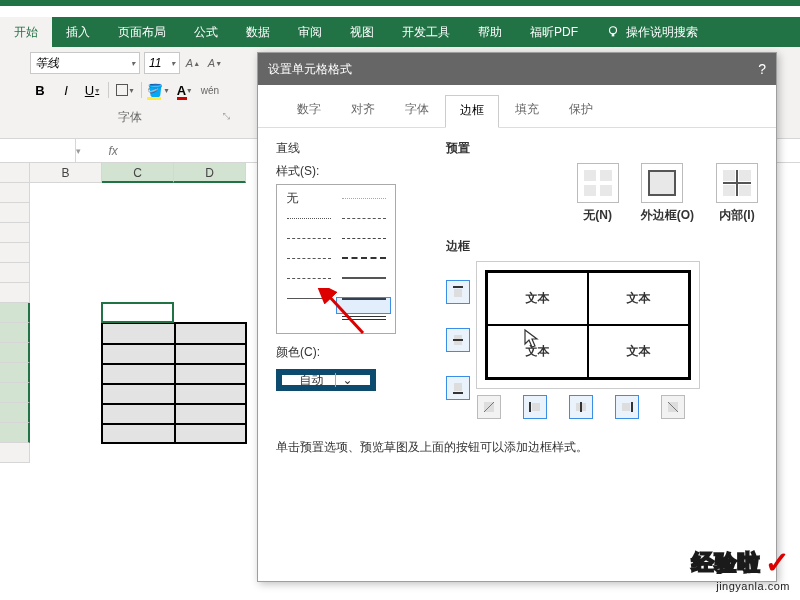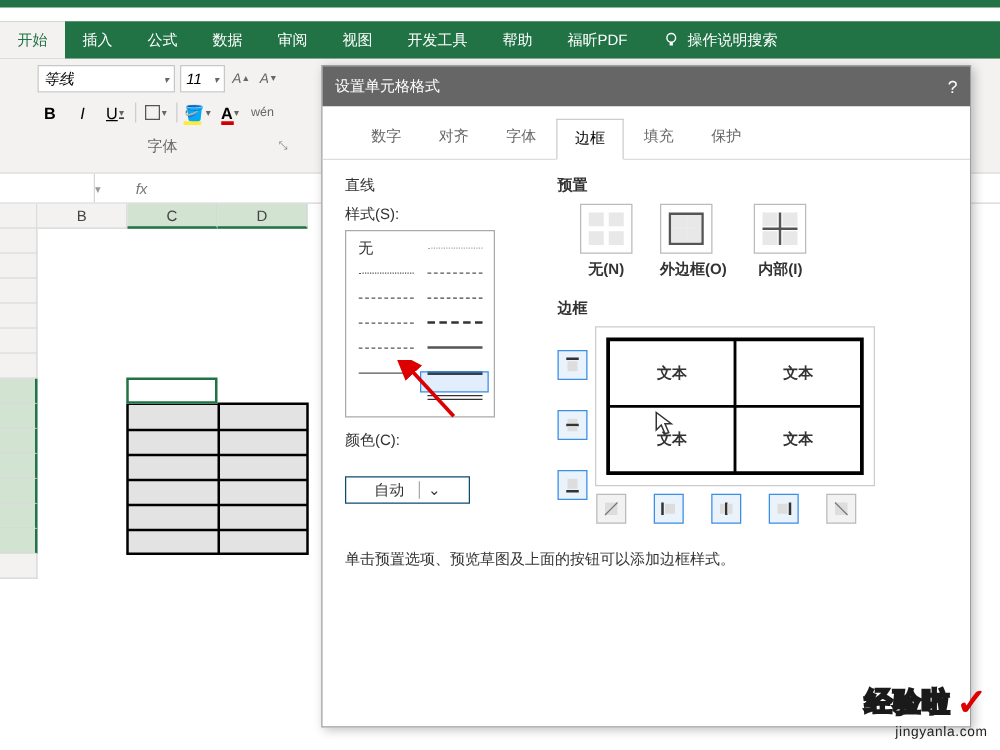--- a/index.html
+++ b/index.html
@@ -62,24 +62,24 @@
   .ln { width:44px; }
   .ln.none { font-size:12px; }
   .ln-dot { border-top:1px dotted #555; }
   .ln-dash { border-top:1px dashed #555; }
   .ln-thin { border-top:1px solid #555; }
   .ln-med { border-top:2px solid #555; }
   .ln-thick { border-top:3px solid #333; }
   .ln-dbl { border-top:4px double #333; }
   .style-sel { position:absolute; border:1px solid #3a8ee6; background:rgba(58,142,230,.15); }
   .color-label { margin-top:10px; }
-  .color-combo { margin-top:20px; width:100px; height:22px; border:1px solid #0c4a6e; display:flex; align-items:center; justify-content:center; gap:12px; font-size:12px; cursor:pointer;}
+  .color-combo { margin-top:8px; width:100px; height:22px; border:6px solid #0c4a6e; display:flex; align-items:center; justify-content:center; gap:12px; font-size:12px; cursor:pointer;}
 
   .preset-panel { flex:1;font-weight:bold; }
-  .preset-row { display:flex; gap: 22px; margin-top:6px; margin-left:18px;}
+  .preset-row { display:flex; gap: 22px; margin-top:6px; margin-left:38px;justify-content:flex-end;}
   .preset-item { text-align:center; font-size:12px; cursor:pointer;}
   .preset-box { width:42px; height:40px; border:1px solid #bbb; padding:4px; display:flex; align-items:center; justify-content:center; margin-bottom:4px;}
   .preset-inner { width:28px; height:26px; position:relative; }
   .preset-grid { position:absolute; background:#e8e8e8; }
   .pg1{left:0;top:0;width:12px;height:11px}.pg2{right:0;top:0;width:12px;height:11px}.pg3{left:0;bottom:0;width:12px;height:11px}.pg4{right:0;bottom:0;width:12px;height:11px}
 
   .border-section-title { margin-top:14px; }
   .preview-wrap { display:flex; margin-top:6px; }
   .edge-col { display:flex; flex-direction:column; gap:24px; justify-content:center; margin-right:6px;}
   .edge-btn { width:24px; height:24px; border:1px solid #3a8ee6; background:#eaf3fc; display:flex; align-items:center; justify-content:center; cursor:pointer; font-size:11px; color:#666;}
@@ -102,20 +102,21 @@
   .ribbon-trim { height:6px; background:#217346; }
   .u-line { text-decoration: underline; }
 </style>
 </head>
 <body>
 
 <div class="ribbon-trim"></div>
 <div class="ribbon-tabs">
   <div class="ribbon-tab active">开始</div>
   <div class="ribbon-tab">插入</div>
+  <div class="ribbon-tab">页面布局</div>
   <div class="ribbon-tab">公式</div>
   <div class="ribbon-tab">数据</div>
   <div class="ribbon-tab">审阅</div>
   <div class="ribbon-tab">视图</div>
   <div class="ribbon-tab">开发工具</div>
   <div class="ribbon-tab">帮助</div>
   <div class="ribbon-tab">福昕PDF</div>
   <div class="ribbon-tab tell-me">
     <svg viewBox="0 0 16 16">
         <circle cx="8" cy="6" r="4" fill="none" stroke="#fff" stroke-width="1.3"></circle>

